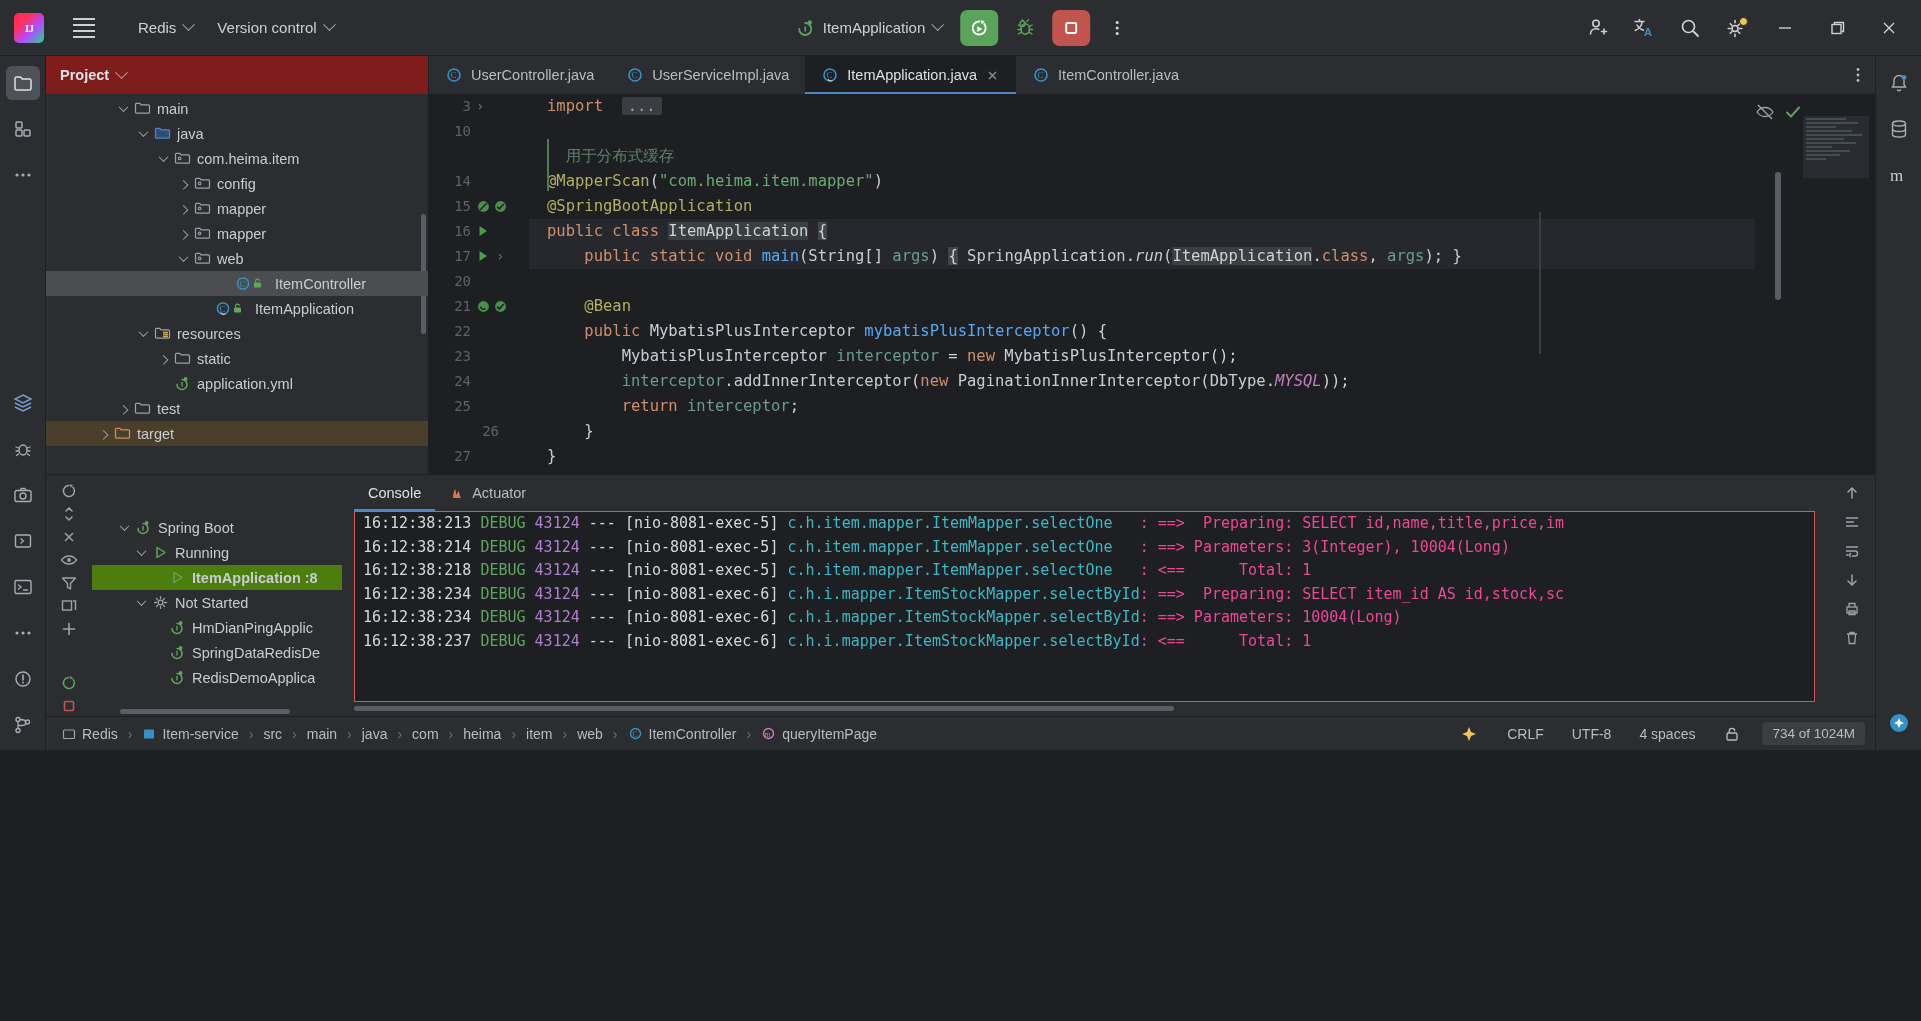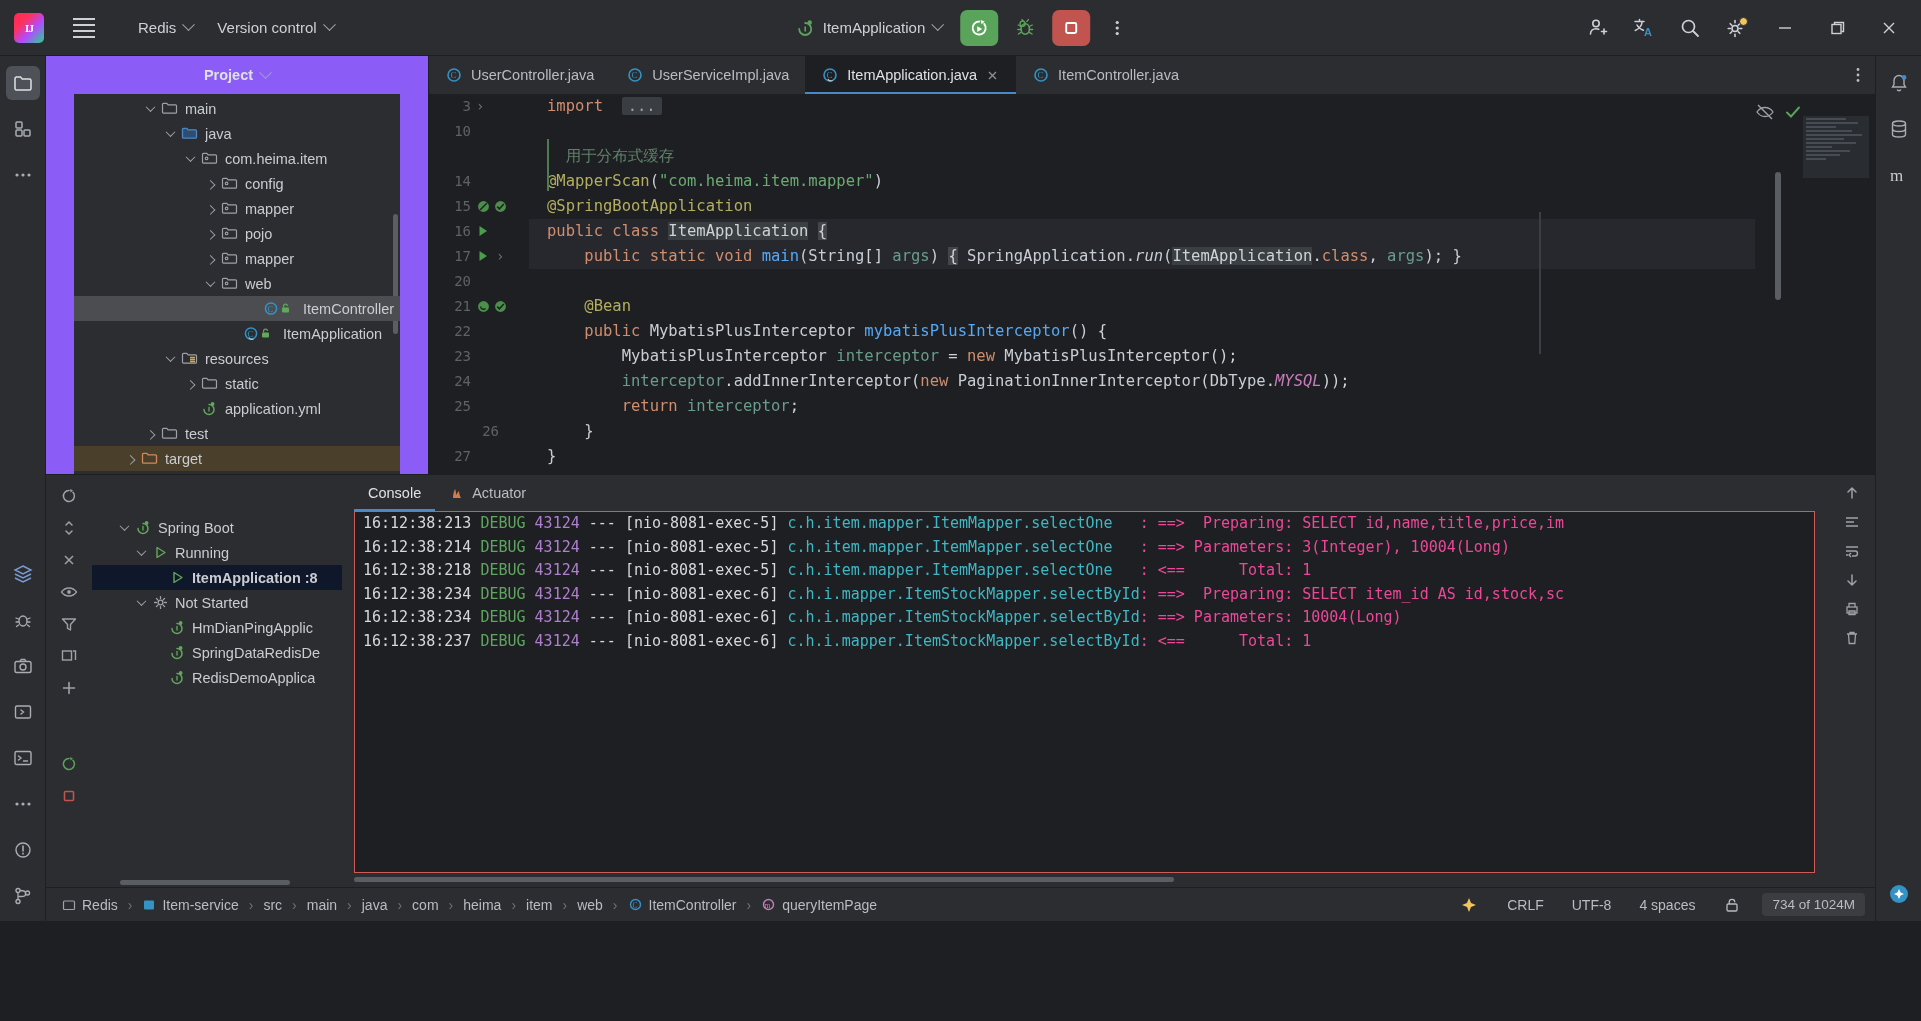--- a/index.html
+++ b/index.html
@@ -3,21 +3,21 @@
 <meta charset="utf-8">
 <style>
   * { margin:0; padding:0; box-sizing:border-box; }
   html,body {
     width:1921px; height:1021px; overflow:hidden;
     background:#1e1f22;
     font-family:"Liberation Sans", sans-serif;
     color:#cfd2d6; font-size:14px;
     -webkit-font-smoothing:antialiased;
   }
-  .app { width:1921px; height:921px; display:flex; flex-direction:column; position:relative; }
+  .app { width:1921px; height:750px; display:flex; flex-direction:column; position:relative; }
 
   
   .titlebar {
     height:56px; background:#2b2d30; display:flex; align-items:center;
     flex:0 0 56px; position:relative; border-bottom:1px solid #1e1f22;
   }
   .tb-left { display:flex; align-items:center; gap:0px; padding-left:14px; }
   .ij-logo {
     width:30px; height:30px; border-radius:5px; position:relative;
     background:linear-gradient(135deg,#fe2857 0%,#fe315d 30%,#b24bff 60%,#21d789 100%);
@@ -74,22 +74,22 @@
     width:46px; background:#2b2d30; flex:0 0 46px; display:flex; flex-direction:column;
     align-items:center; padding-top:10px; border-left:1px solid #1e1f22;
   }
 
   .mid { flex:1; display:flex; flex-direction:column; min-width:0; }
 
   
   .top-region { display:flex; min-height:0; height:418px; flex:0 0 418px; }
 
   
-  .project-panel { width:383px; flex:0 0 383px; background:#8b5cf6; display:flex; flex-direction:column;
-                   border-right:1px solid #1e1f22; min-height:0;align-items:center;}
+  .project-panel { width:383px; flex:0 0 383px; background:#7f1d1d; display:flex; flex-direction:column;
+                   border-right:1px solid #1e1f22; min-height:0;}
   .project-head { height:38px; display:flex; align-items:center; padding:0 14px; gap:8px; flex:0 0 38px;}
   .project-title { font-size:14.5px; font-weight:bold; color:#dfe1e5; }
   .tree { flex:1; overflow:hidden; position:relative; background:#2b2d30; padding-top:2px;}
   .trow { height:25px; display:flex; align-items:center; font-size:14.5px; color:#c9ccd1;
           white-space:nowrap; cursor:pointer; position:relative; padding-right:6px;}
   .trow.sel { background:#4b4d51; }
   .trow.hl  { background:#4a3f2a; }
   .twist { width:18px; display:flex; align-items:center; justify-content:center; flex:0 0 18px;}
   .arrow-d, .arrow-r {
     width:7px; height:7px; border-right:1.5px solid #9ea1a8; border-bottom:1.5px solid #9ea1a8;
@@ -146,21 +146,21 @@
   .svc-head-right{ margin-left:auto; display:flex; align-items:center; gap:4px;}
   .svc-hbtn{ width:30px;height:28px;display:flex;align-items:center;justify-content:center;cursor:pointer;border-radius:4px;}
 
   .svc-body { flex:1; display:flex; min-height:0; }
   .svc-toolbar { width:46px; flex:0 0 46px; display:flex; flex-direction:column; align-items:center;
                  padding-top:6px; gap:2px;}
   .svc-tb-btn{ width:32px;height:30px;display:flex;align-items:center;justify-content:center;cursor:pointer;border-radius:4px;}
   .svc-tree { width:250px; flex:0 0 250px; min-height:0; position:relative; overflow:hidden;margin-top:40px;}
   .srow{ height:25px; display:flex; align-items:center; font-size:14.5px; color:#c9ccd1;
          white-space:nowrap; cursor:pointer; padding-right:4px;}
-  .srow.sel{ background:#0f172a;text-align:center;}
+  .srow.sel{ background:#4d7c0f;text-align:center;}
   .svc-hscroll{ position:absolute; left:28px; bottom:2px; width:170px; height:5px; background:#5a5d63; border-radius:3px;}
 
   .console-pane { flex:1; display:flex; flex-direction:column; min-width:0; background:#2b2d30;}
   .console-tabs{ height:36px; flex:0 0 36px; display:flex; align-items:stretch; padding-left:12px;}
   .ctab{ display:flex; align-items:center; gap:7px; padding:0 14px; font-size:14.5px; color:#b9bcc2;
          cursor:pointer; position:relative;}
   .ctab.active{ color:#dfe1e5;}
   .ctab.active:after{content:'';position:absolute;left:0;right:0;bottom:0;height:2px;background:#4a88c7;}
   .console-out{ flex:1; margin:0 14px 0 12px; background:#1e1f22; border:1px solid #cf5b56;
                 position:relative; overflow:hidden; min-height:0;}
@@ -438,32 +438,20 @@
                 <span class="twist">
                   <span class="arrow-r"></span>
                 </span>
                 <span class="ticon">
                   <svg width="17" height="17" viewBox="0 0 17 17">
                     <path d="M1.5 4.3a1 1 0 0 1 1-1h3.3l1.3 1.5h7.4a1 1 0 0 1 1 1v6.4a1 1 0 0 1-1 1H2.5a1 1 0 0 1-1-1z" stroke="#9ea1a8" stroke-width="1.2" fill="none"></path>
                     <circle cx="5.6" cy="8.4" r="1.3" stroke="#9ea1a8" stroke-width="1.1" fill="none"></circle>
                   </svg>
                 </span>
                 <span class="tlabel">mapper</span>
-              </div>
-              <div class="trow" style="padding-left: 128px;">
-                <span class="twist">
-                  <span class="arrow-r"></span>
-                </span>
-                <span class="ticon">
-                  <svg width="17" height="17" viewBox="0 0 17 17">
-                    <path d="M1.5 4.3a1 1 0 0 1 1-1h3.3l1.3 1.5h7.4a1 1 0 0 1 1 1v6.4a1 1 0 0 1-1 1H2.5a1 1 0 0 1-1-1z" stroke="#9ea1a8" stroke-width="1.2" fill="none"></path>
-                    <circle cx="5.6" cy="8.4" r="1.3" stroke="#9ea1a8" stroke-width="1.1" fill="none"></circle>
-                  </svg>
-                </span>
-                <span class="tlabel">pojo</span>
               </div>
               <div class="trow" style="padding-left: 128px;">
                 <span class="twist">
                   <span class="arrow-r"></span>
                 </span>
                 <span class="ticon">
                   <svg width="17" height="17" viewBox="0 0 17 17">
                     <path d="M1.5 4.3a1 1 0 0 1 1-1h3.3l1.3 1.5h7.4a1 1 0 0 1 1 1v6.4a1 1 0 0 1-1 1H2.5a1 1 0 0 1-1-1z" stroke="#9ea1a8" stroke-width="1.2" fill="none"></path>
                     <circle cx="5.6" cy="8.4" r="1.3" stroke="#9ea1a8" stroke-width="1.1" fill="none"></circle>
                   </svg>

